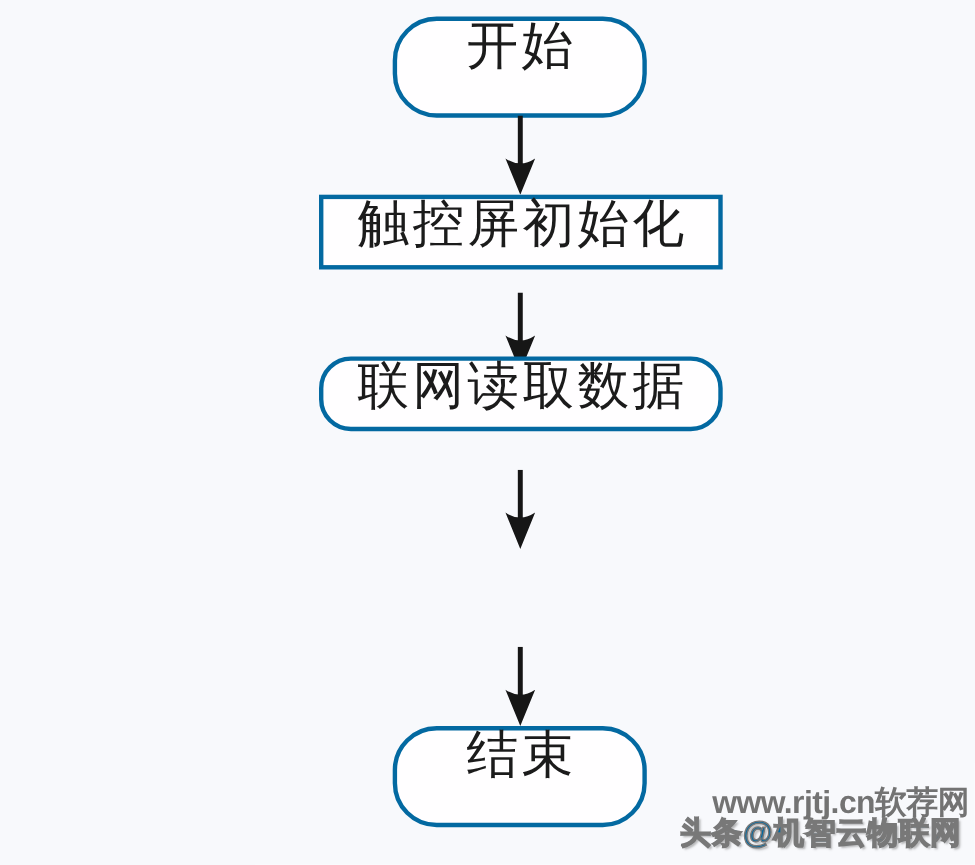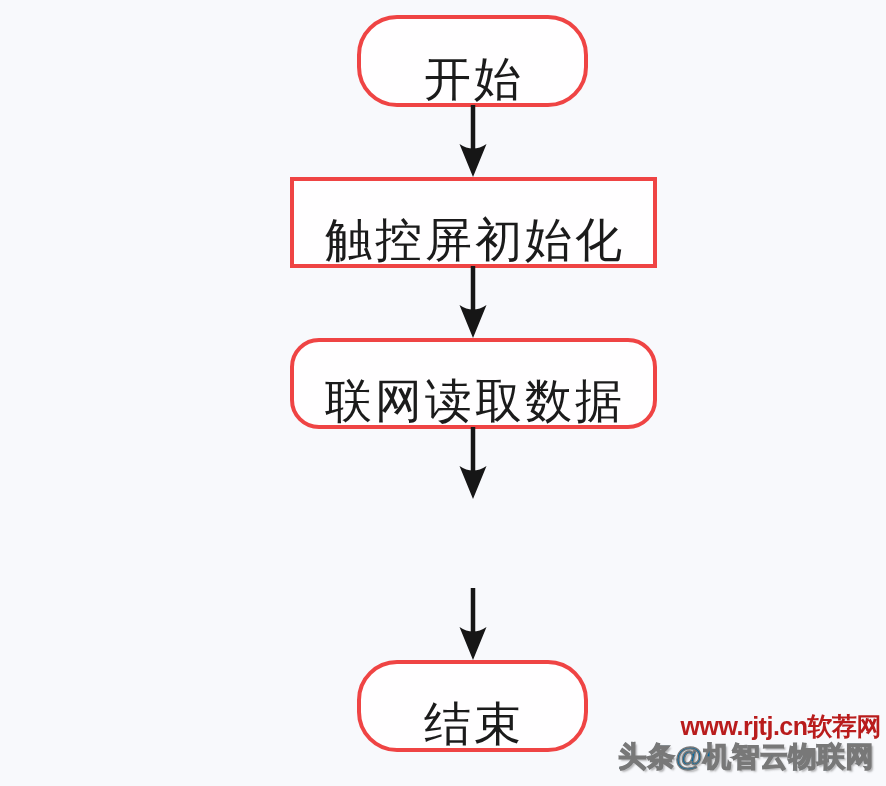--- a/index.html
+++ b/index.html
@@ -11,70 +11,70 @@
     position: relative;
     width: 886px;
     height: 786px;
     background: #f8f9fc;
     overflow: hidden;
   }
   .node {
     position: absolute;
     box-sizing: border-box;
     background: #fffeff;
-    border: 4px solid #ef4444;
+    border: 4px solid #0369a1;
     display: flex;
-    align-items: flex-end;
+    align-items: flex-start;
     justify-content: center;
   }
   .node .label {
     font-size: 47px;
     letter-spacing: 3px;
     color: #1b1b1b;
     white-space: nowrap;
     line-height: 1;
     text-indent: 3px; 
   }
   .terminator {
     left: 357px;
     width: 231px;
     height: 92px;
     border-radius: 40px;
   }
   .process {
     left: 290px;
     width: 367px;
-    height: 91px;
+    height: 68px;
   }
   #node-start   { top: 15px;  }
   #node-init    { top: 177px; }
-  #node-read    { top: 338px; border-radius: 29px; }
+  #node-read    { top: 324px; border-radius: 29px; }
   #node-display { top: 499px; }
   #node-end     { top: 660px; }
 
   .arrow {
     position: absolute;
     left: 453px;
     width: 40px;
   }
   #arrow-1 { top: 105px; height: 73px; }
   #arrow-2 { top: 266px; height: 73px; }
   #arrow-3 { top: 427px; height: 73px; }
   #arrow-4 { top: 588px; height: 73px; }
 
   .watermark-site {
     position: absolute;
     top: 710px;
     right: 5px;
     z-index: 2;
     font-family: "Liberation Sans", sans-serif;
     font-weight: 800;
-    font-size: 25px;
+    font-size: 29px;
     letter-spacing: -0.5px;
-    color: #b91c1c;
+    color: #737373;
     white-space: nowrap;
     margin-left: 44px;
   }
   .watermark-credit {
     position: absolute;
     top: 738px;
     right: 12px;
     z-index: 1;
     font-family: "Liberation Sans", sans-serif;
     font-weight: 700;

